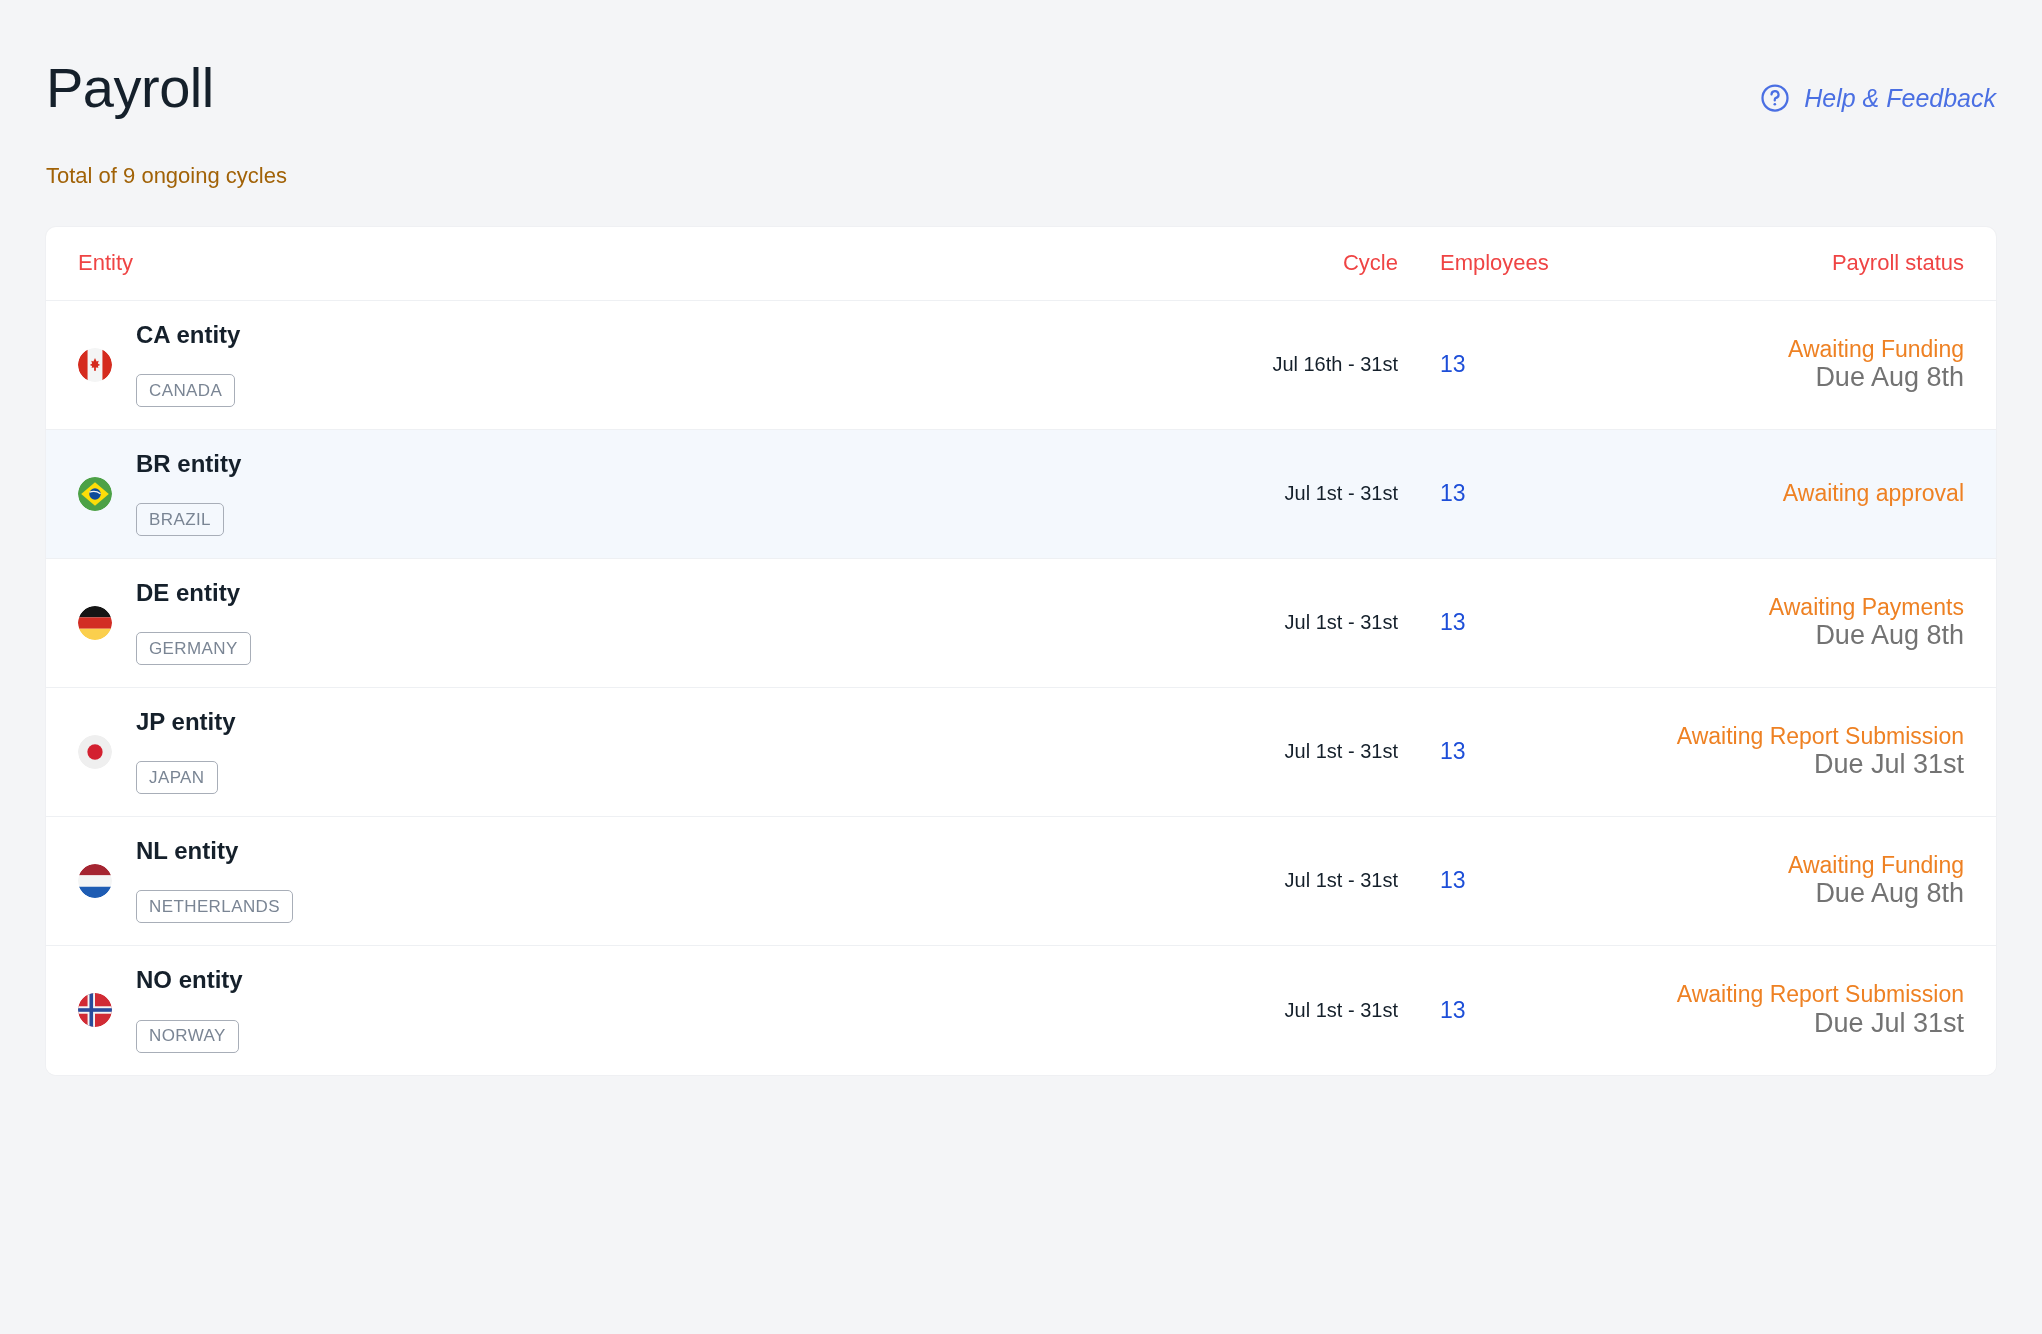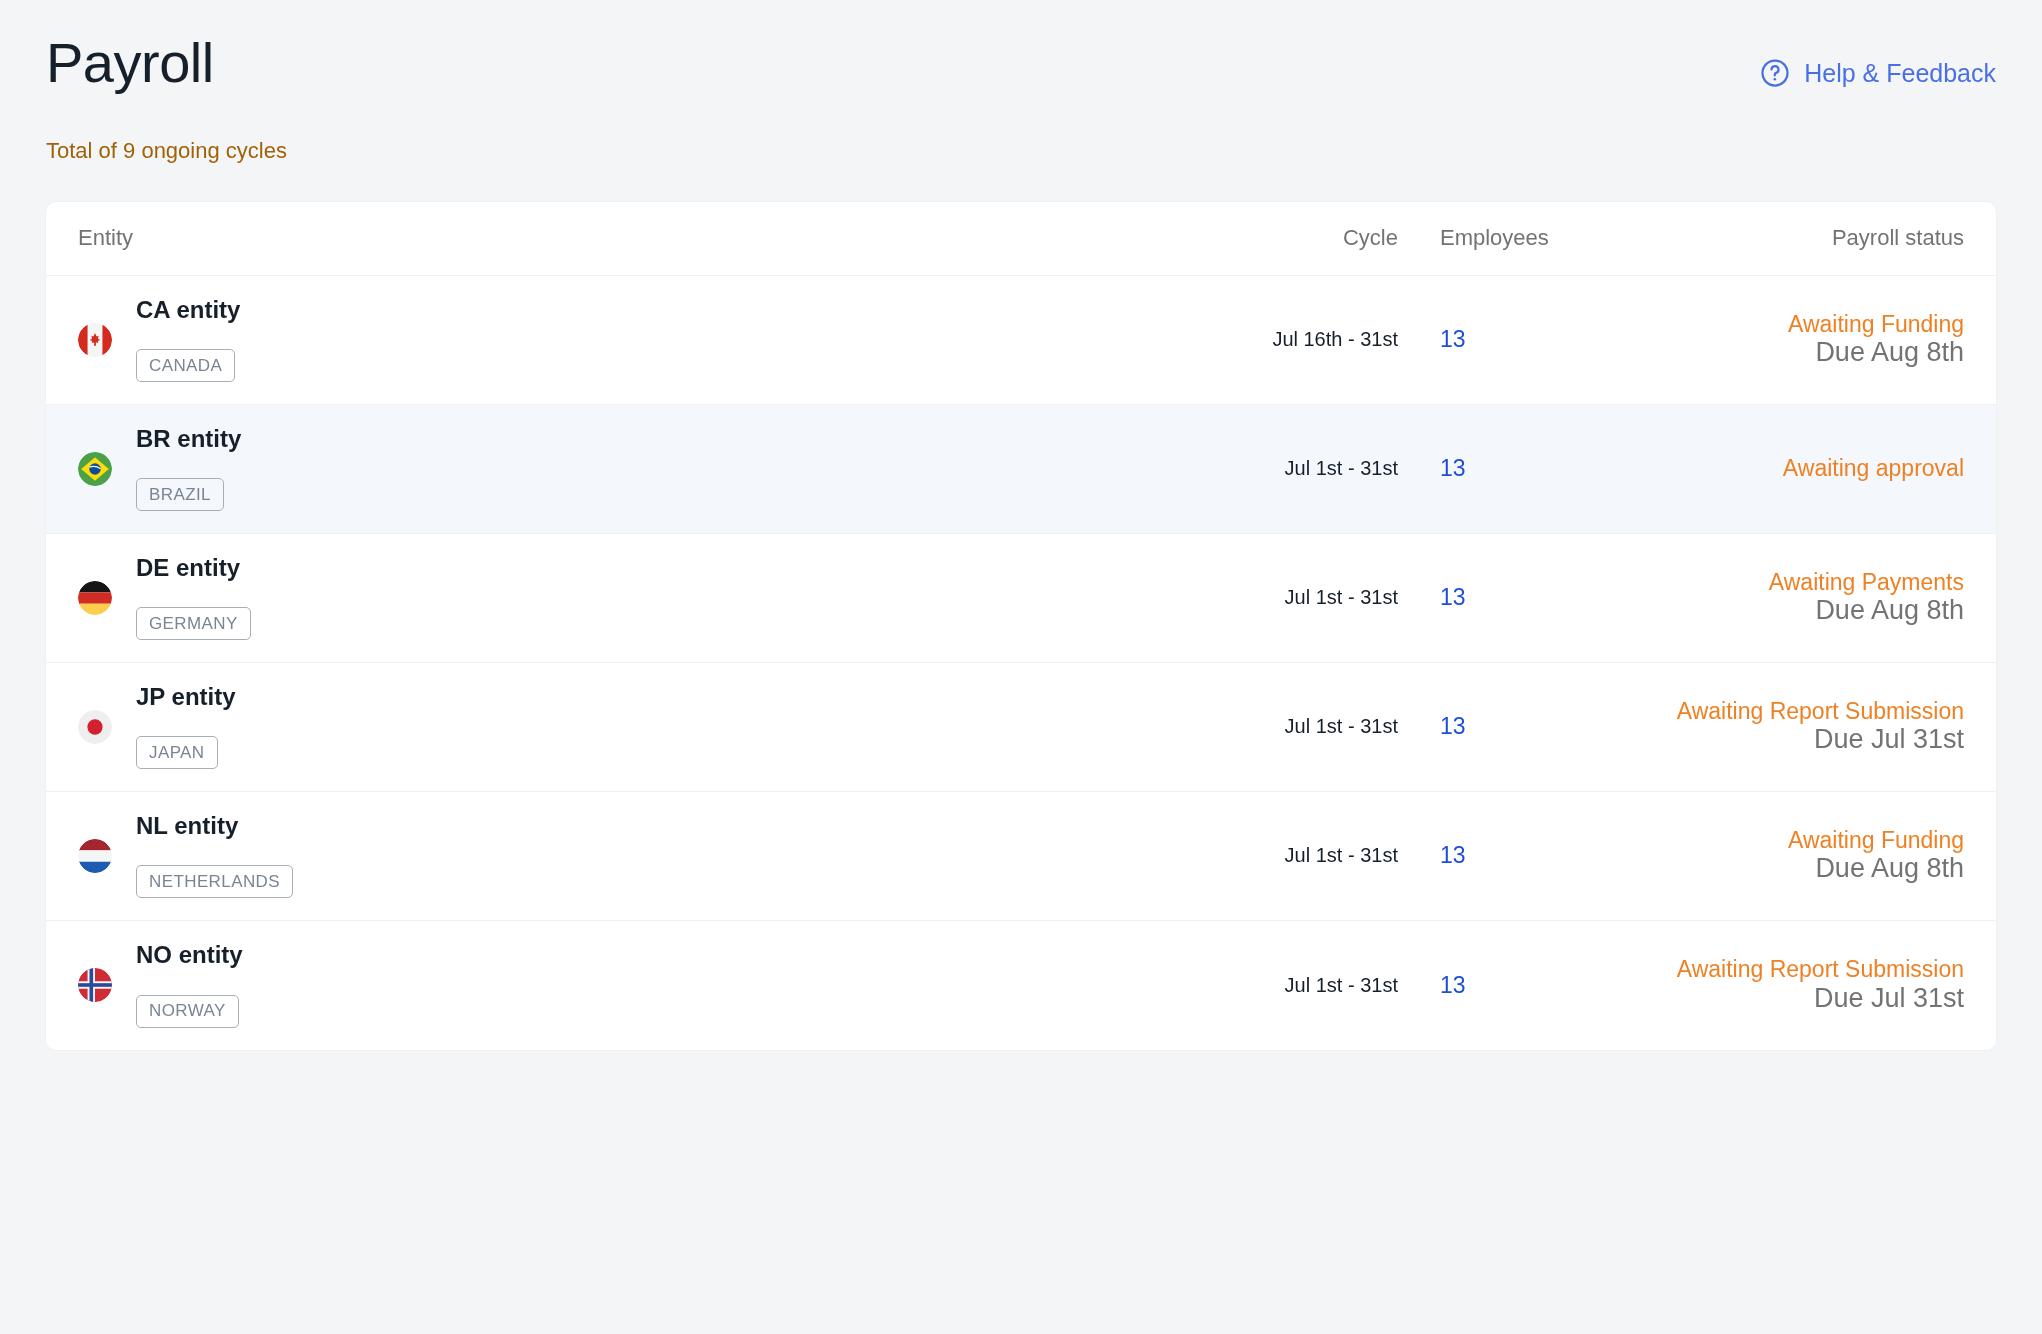--- a/index.html
+++ b/index.html
@@ -21,41 +21,42 @@
     width: 2042px;
     height: 1334px;
     padding: 0 46px;
   }
 
   
   .header-row {
     display: flex;
     align-items: flex-start;
     justify-content: space-between;
-    padding-top: 32px;
+    padding-top: 57px;
   }
 
   .page-title {
     font-size: 56px;
     font-weight: 400;
     letter-spacing: -0.5px;
     color: #15202B;
     line-height: 1.1;
   }
 
   .help-link {
     display: flex;
     align-items: center;
     gap: 14px;
     color: #4A6FE3;
     font-size: 25px;
     font-weight: 400;
     cursor: pointer;
     margin-top: 26px;
     text-decoration: none;
+    font-style: italic;
   }
 
   .help-icon { display: block; width: 30px; height: 30px; }
 
   .subtitle {
     margin-top: 44px;
     font-size: 22px;
     color: #a16207;
     font-weight: 400;
   }
@@ -74,21 +75,21 @@
   .thead {
     display: flex;
     align-items: center;
     height: 74px;
     padding: 0 32px 0 32px;
     border-bottom: 1px solid #EEF0F3;
   }
 
   .th {
     font-size: 22px;
-    color: #737373;
+    color: #ef4444;
     font-weight: 400;
     white-space: nowrap;
   }
 
   .col-entity  { flex: 0 0 1130px; text-align: left; }
   .col-cycle   { flex: 0 0 190px;  text-align: right; }
   .col-emps    { flex: 0 0 180px;  text-align: left; padding-left: 42px; }
   .col-status  { flex: 1 1 auto;   text-align: right; }
 
   .row {

